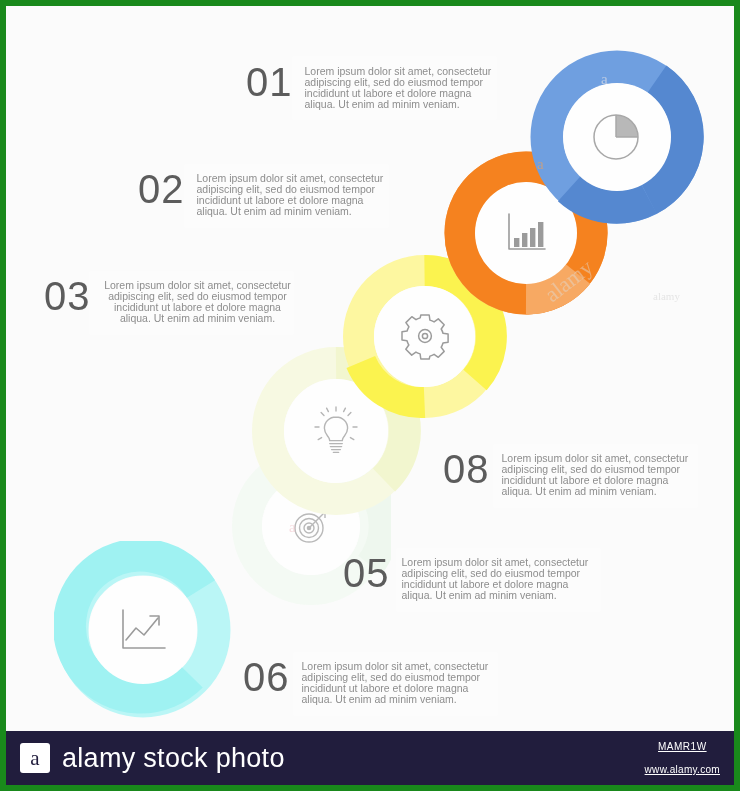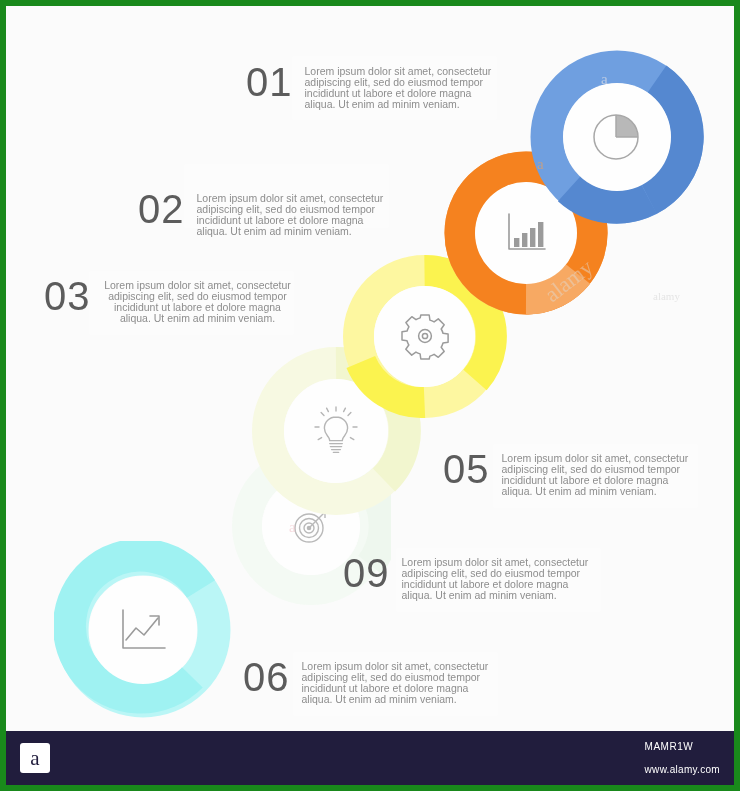--- a/index.html
+++ b/index.html
@@ -71,21 +71,21 @@
   .alamy-logo{
     width:30px;height:30px;background:#ffffff;border-radius:3px;
     display:flex;align-items:center;justify-content:center;
     color:#211d3d;font-size:21px;font-family:"Liberation Serif", serif;
     line-height:1;
   }
   .alamy-name{
     color:#ffffff;font-size:27px;margin-left:12px;letter-spacing:.3px;
     font-family:"Liberation Sans", sans-serif;
   }
-  .alamy-right{margin-left:auto;text-align:left;color:#ffffff;}
+  .alamy-right{margin-left:auto;text-align:center;color:#ffffff;text-decoration:underline;}
   .alamy-id{font-size:10px;letter-spacing:.5px;}
   .alamy-url{font-size:10px;letter-spacing:.3px;margin-top:12px;}
 </style>
 </head>
 <body>
 
 <div class="page">
   <div class="frame-inner">
     <div class="canvas">
 
@@ -223,53 +223,54 @@
             </svg>
           </span>
         </div>
       </div>
 
       <div class="block right" style="left:240px;top:45px;">
         <div class="num">01</div>
         <div class="body">Lorem ipsum dolor sit amet, consectetur adipiscing elit, sed do eiusmod tempor incididunt ut labore et dolore magna aliqua. Ut enim ad minim veniam.</div>
       </div>
 
-      <div class="block right" style="left:132px;top:152px;margin-top:20px;">
+      <div class="block right" style="left:132px;top:152px;">
         <div class="num">02</div>
         <div class="body">Lorem ipsum dolor sit amet, consectetur adipiscing elit, sed do eiusmod tempor incididunt ut labore et dolore magna aliqua. Ut enim ad minim veniam.</div>
       </div>
 
       <div class="block right" style="left:38px;top:259px;text-align:center;">
         <div class="num">03</div>
         <div class="body">Lorem ipsum dolor sit amet, consectetur adipiscing elit, sed do eiusmod tempor incididunt ut labore et dolore magna aliqua. Ut enim ad minim veniam.</div>
       </div>
 
       <div class="block right" style="left:437px;top:432px;">
+        <div class="num">08</div>
+        <div class="body">Lorem ipsum dolor sit amet, consectetur adipiscing elit, sed do eiusmod tempor incididunt ut labore et dolore magna aliqua. Ut enim ad minim veniam.</div>
+      </div>
+
+      <div class="block right" style="left:337px;top:536px;">
         <div class="num">05</div>
-        <div class="body">Lorem ipsum dolor sit amet, consectetur adipiscing elit, sed do eiusmod tempor incididunt ut labore et dolore magna aliqua. Ut enim ad minim veniam.</div>
-      </div>
-
-      <div class="block right" style="left:337px;top:536px;">
-        <div class="num">09</div>
         <div class="body">Lorem ipsum dolor sit amet, consectetur adipiscing elit, sed do eiusmod tempor incididunt ut labore et dolore magna aliqua. Ut enim ad minim veniam.</div>
       </div>
 
       <div class="block right" style="left:237px;top:640px;">
         <div class="num">06</div>
         <div class="body">Lorem ipsum dolor sit amet, consectetur adipiscing elit, sed do eiusmod tempor incididunt ut labore et dolore magna aliqua. Ut enim ad minim veniam.</div>
       </div>
 
       <span class="wm-a" style="left:531px;top:140px;color:#e0a06a;opacity:.7;">a</span>
       <span class="wm-a" style="left:595px;top:55px;color:#cfd6e4;opacity:.8;">a</span>
       <span class="wm-a" style="left:283px;top:503px;">a</span>
       <span class="wm-txt" style="left:536px;top:252px;">alamy</span>
       <span class="wm-small" style="left:647px;top:274px;">alamy</span>
     </div>
   </div>
 
   <div class="alamy-bar">
     <div class="alamy-logo">a</div>
+    <div class="alamy-name">alamy stock photo</div>
     <div class="alamy-right">
       <div class="alamy-id">MAMR1W</div>
       <div class="alamy-url">www.alamy.com</div>
     </div>
   </div>
 </div>
 
 </body></html>

